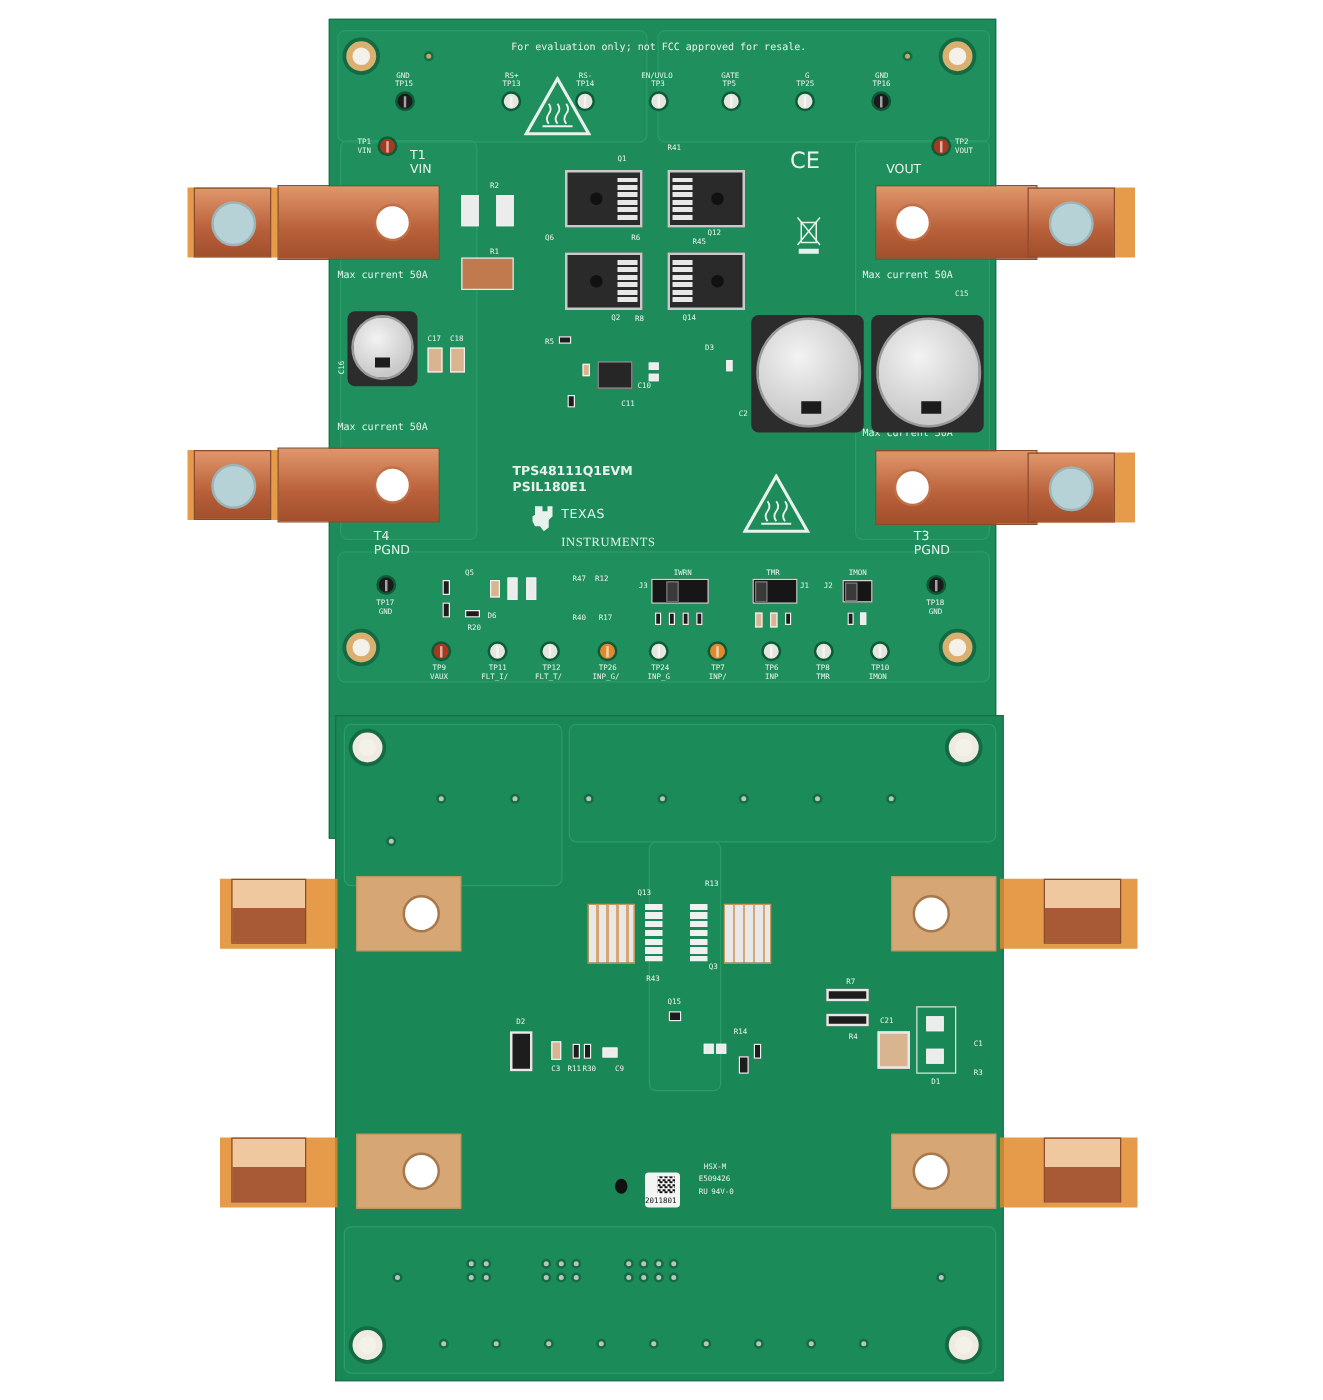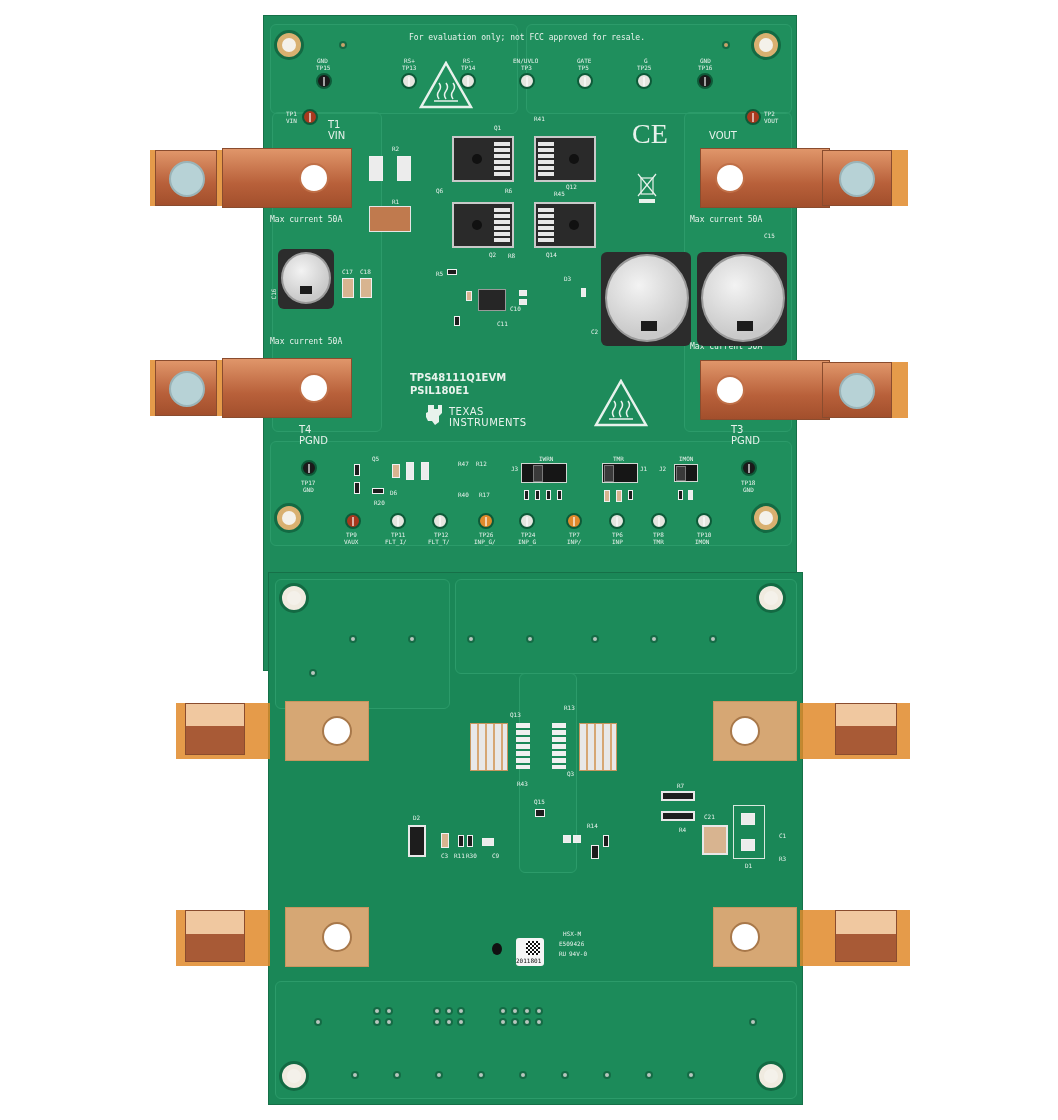--- a/index.html
+++ b/index.html
@@ -133,21 +133,21 @@
   <div class="tp red" style="left:38px;top:93px;"></div>
   <div class="tp red" style="left:481px;top:93px;"></div>
   <div class="silk xs" style="left:500px;top:95px;">TP2</div>
   <div class="silk xs" style="left:500px;top:102px;">VOUT</div>
 
   <div class="silk md sans" style="left:64px;top:104px;">T1</div>
   <div class="silk md sans" style="left:64px;top:115px;">VIN</div>
   <div class="silk md sans" style="left:445px;top:104px;margin-top:44px;">T2</div>
   <div class="silk md sans" style="left:445px;top:115px;">VOUT</div>
 
-  <div class="silk sans" style="left:368px;top:104px;font-size:28px;font-family:Liberation Serif, serif;">CE</div>
+  <div class="silk sans" style="left:368px;top:104px;font-size:18px;">CE</div>
   <div class="warn" style="left:372px;top:156px;">
     <svg width="22" height="32" viewBox="0 0 22 32">
         <rect x="5" y="6" width="12" height="16" fill="none" stroke="#e8f2ec" stroke-width="1.2"></rect>
         <line x1="2" y1="2" x2="20" y2="24" stroke="#e8f2ec" stroke-width="1.2"></line>
         <line x1="20" y1="2" x2="2" y2="24" stroke="#e8f2ec" stroke-width="1.2"></line>
         <rect x="3" y="27" width="16" height="4" fill="#e8f2ec"></rect>
       </svg>
   </div>
 
   <div class="silk sm" style="left:6px;top:200px;">Max current 50A</div>
@@ -218,21 +218,21 @@
   <div class="silk xs" style="left:500px;top:217px;">C15</div>
 
   <div class="silk md sans" style="left:146px;top:357px;font-weight:bold;">TPS48111Q1EVM</div>
   <div class="silk md sans" style="left:146px;top:370px;font-weight:bold;">PSIL180E1</div>
   <div class="warn" style="left:160px;top:387px;">
     <svg width="22" height="22" viewBox="0 0 22 22">
         <path d="M4 2 h6 v4 h4 v-4 h4 v8 l-3 3 v6 l-4 3 l-3 -4 h-4 l-2 -4 v-4 l2 -1 z" fill="#e8f2ec"></path>
       </svg>
   </div>
   <div class="silk sans" style="left:185px;top:391px;font-size:10px;text-transform:uppercase;letter-spacing:0.5px;">Texas</div>
-  <div class="silk sans" style="left:185px;top:402px;font-size:10px;text-transform:uppercase;letter-spacing:0.5px;">Instruments</div>
+  <div class="silk sans" style="left:185px;top:414px;font-size:10px;text-transform:uppercase;letter-spacing:0.5px;font-family:Liberation Serif, serif;">Instruments</div>
 
   <div class="silk md sans" style="left:35px;top:409px;">T4</div>
   <div class="silk md sans" style="left:35px;top:420px;">PGND</div>
   <div class="silk md sans" style="left:467px;top:409px;">T3</div>
   <div class="silk md sans" style="left:467px;top:420px;">PGND</div>
 
   <div class="tp black" style="left:37px;top:444px;"></div>
   <div class="silk xs" style="left:37px;top:464px;">TP17</div>
   <div class="silk xs" style="left:39px;top:471px;">GND</div>
   <div class="tp black" style="left:477px;top:444px;"></div>

